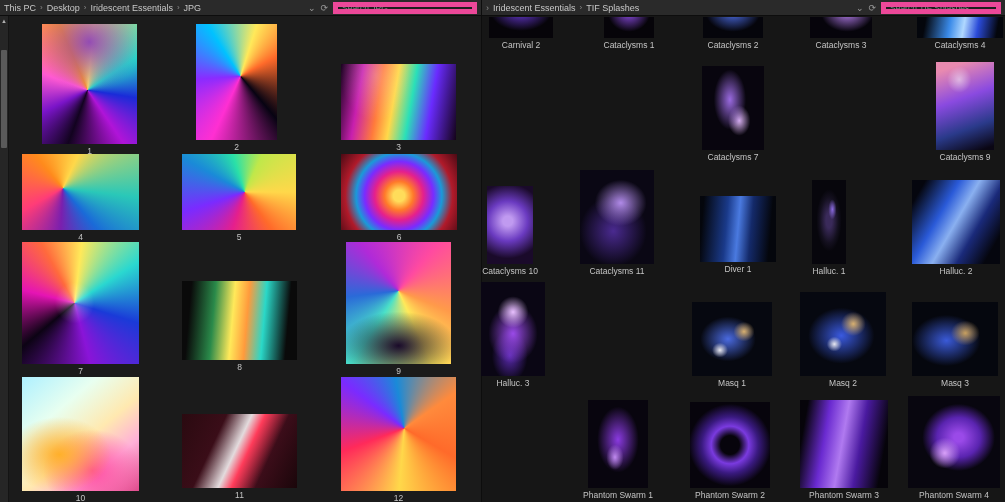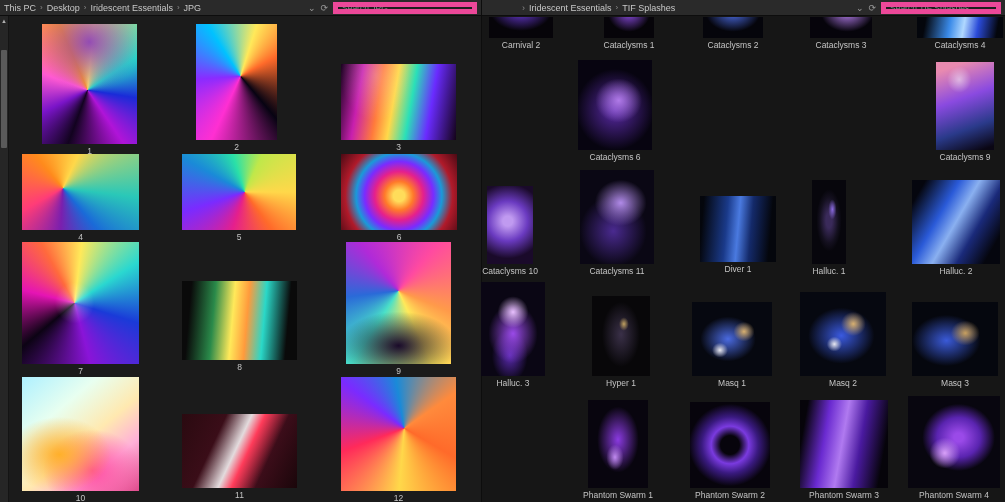--- a/index.html
+++ b/index.html
@@ -4,21 +4,21 @@
 <style>
   * { box-sizing: border-box; }
   html,body { margin:0; padding:0; }
   body {
     width:1005px; height:502px; overflow:hidden; position:relative;
     background:#1b1b1b; color:#c8c8c8;
     font-family:"Liberation Sans", sans-serif;
   }
   
   .topbar { position:absolute; top:0; left:0; width:1005px; height:16px;
-    background:#2a2a2a; border-bottom:1px solid #0d0d0d; display:flex; z-index:5;gap:36px; }
+    background:#2a2a2a; border-bottom:1px solid #0d0d0d; display:flex; z-index:5; }
   .pane-bar { display:flex; align-items:center; gap:5px; height:100%; }
   .left-bar { width:482px; padding:0 4px; border-right:1px solid #0d0d0d; }
   .right-bar { flex:1; padding:0 4px; }
   .breadcrumb { display:flex; align-items:center; gap:4px; font-size:9px;
     color:#c8c8c8; white-space:nowrap; flex:1; overflow:hidden; }
   .crumb { cursor:default; }
   .sep { color:#8a8a8a; font-size:8px; }
   .lead { color:#8a8a8a; font-size:9px; }
   .bar-icons { display:flex; gap:5px; font-size:9px; color:#9a9a9a; align-items:center; }
   .searchbox { width:144px; height:12px; background:#1e1e1e; border:5px solid #ec4899;
@@ -187,25 +187,25 @@
       </div>
     <div class="caption">Cataclysms 3</div>
   </div>
   <div class="item" style="left:917px;top:17px;width:86px">
     <div class="frame" style="height:21px">
       <div class="fill" style="background-color:#04060c;background-image:linear-gradient(100deg,rgba(0,0,0,0) 10%,#3a8ae8 38%,#b0d8ff 54%,#2a4ad8 70%,rgba(0,0,0,0) 92%)"></div>
       </div>
     <div class="caption">Cataclysms 4</div>
   </div>
 
-  <div class="item" style="left:578px;top:60px;width:74px">
-    <div class="frame" style="height:90px">
-      <div class="fill" style="background-color:#070410;background-image:radial-gradient(45% 35% at 55% 45%,#b07ae8,rgba(0,0,0,0) 70%),radial-gradient(70% 60% at 50% 55%,#5a2aa8,rgba(0,0,0,0) 75%)"></div>
-      </div>
-    <div class="caption">Cataclysms 6</div>
+  <div class="item" style="left:702px;top:66px;width:62px">
+    <div class="frame" style="height:84px">
+      <div class="fill" style="background-color:#08050e;background-image:radial-gradient(40% 55% at 45% 40%,#9a6ae0,rgba(0,0,0,0) 65%),radial-gradient(30% 30% at 60% 65%,#d8b0f0,rgba(0,0,0,0) 60%)"></div>
+      </div>
+    <div class="caption">Cataclysms 7</div>
   </div>
   <div class="item" style="left:936px;top:62px;width:58px">
     <div class="frame" style="height:88px">
       <div class="fill" style="background-color:#0a0614;background-image:radial-gradient(35% 25% at 40% 20%,rgba(255,255,255,0.5),rgba(0,0,0,0) 60%),linear-gradient(160deg,#e88ab0 10%,#8a4ae0 42%,#2a3a8a 72%,#0a0614 96%)"></div>
       </div>
     <div class="caption">Cataclysms 9</div>
   </div>
 
   <div class="item" style="left:487px;top:186px;width:46px">
     <div class="frame" style="height:78px">
@@ -237,26 +237,20 @@
       </div>
     <div class="caption">Halluc. 2</div>
   </div>
 
   <div class="item" style="left:481px;top:282px;width:64px">
     <div class="frame" style="height:94px">
       <div class="fill" style="background-color:#0a0614;background-image:radial-gradient(40% 28% at 50% 32%,#e8c0ff,rgba(0,0,0,0) 60%),radial-gradient(55% 45% at 50% 55%,#9a4ae8,rgba(0,0,0,0) 70%),radial-gradient(40% 40% at 45% 78%,#5a2ab0,rgba(0,0,0,0) 70%)"></div>
       </div>
     <div class="caption">Halluc. 3</div>
   </div>
-  <div class="item" style="left:592px;top:296px;width:58px">
-    <div class="frame" style="height:80px">
-      <div class="fill" style="background-color:#080709;background-image:radial-gradient(14% 14% at 55% 35%,#c0a060,rgba(0,0,0,0) 60%),radial-gradient(42% 52% at 50% 48%,#3a3048,rgba(0,0,0,0) 78%)"></div>
-      </div>
-    <div class="caption">Hyper 1</div>
-  </div>
   <div class="item" style="left:692px;top:302px;width:80px">
     <div class="frame" style="height:74px">
       <div class="fill" style="background-color:#060810;background-image:radial-gradient(22% 22% at 65% 40%,#d8b070,rgba(0,0,0,0) 60%),radial-gradient(18% 18% at 35% 65%,#e8e8f0,rgba(0,0,0,0) 55%),radial-gradient(48% 42% at 45% 50%,#4a6ae0,rgba(0,0,0,0) 72%)"></div>
       </div>
     <div class="caption">Masq 1</div>
   </div>
   <div class="item" style="left:800px;top:292px;width:86px">
     <div class="frame" style="height:84px">
       <div class="fill" style="background-color:#060810;background-image:radial-gradient(24% 24% at 62% 38%,#d8b070,rgba(0,0,0,0) 60%),radial-gradient(16% 16% at 40% 62%,#e8e8f0,rgba(0,0,0,0) 55%),radial-gradient(52% 45% at 48% 52%,#3a5ae0,rgba(0,0,0,0) 74%)"></div>
       </div>

